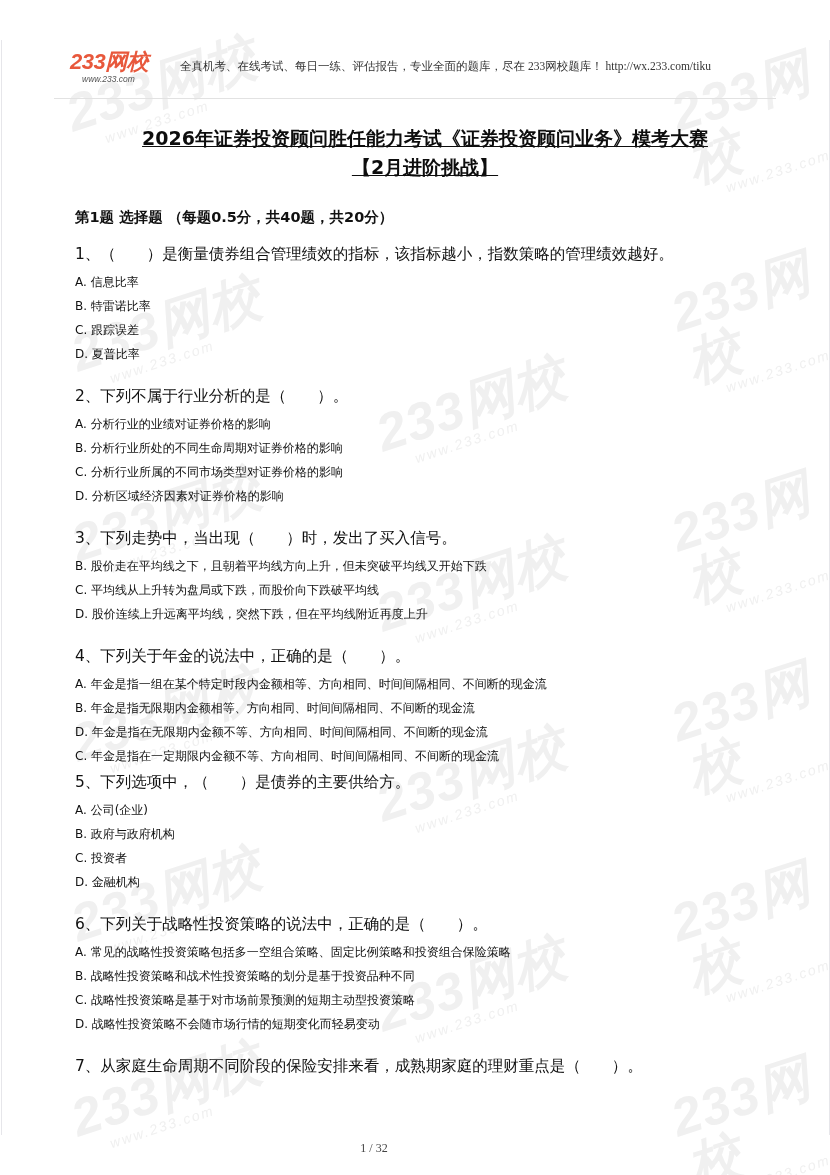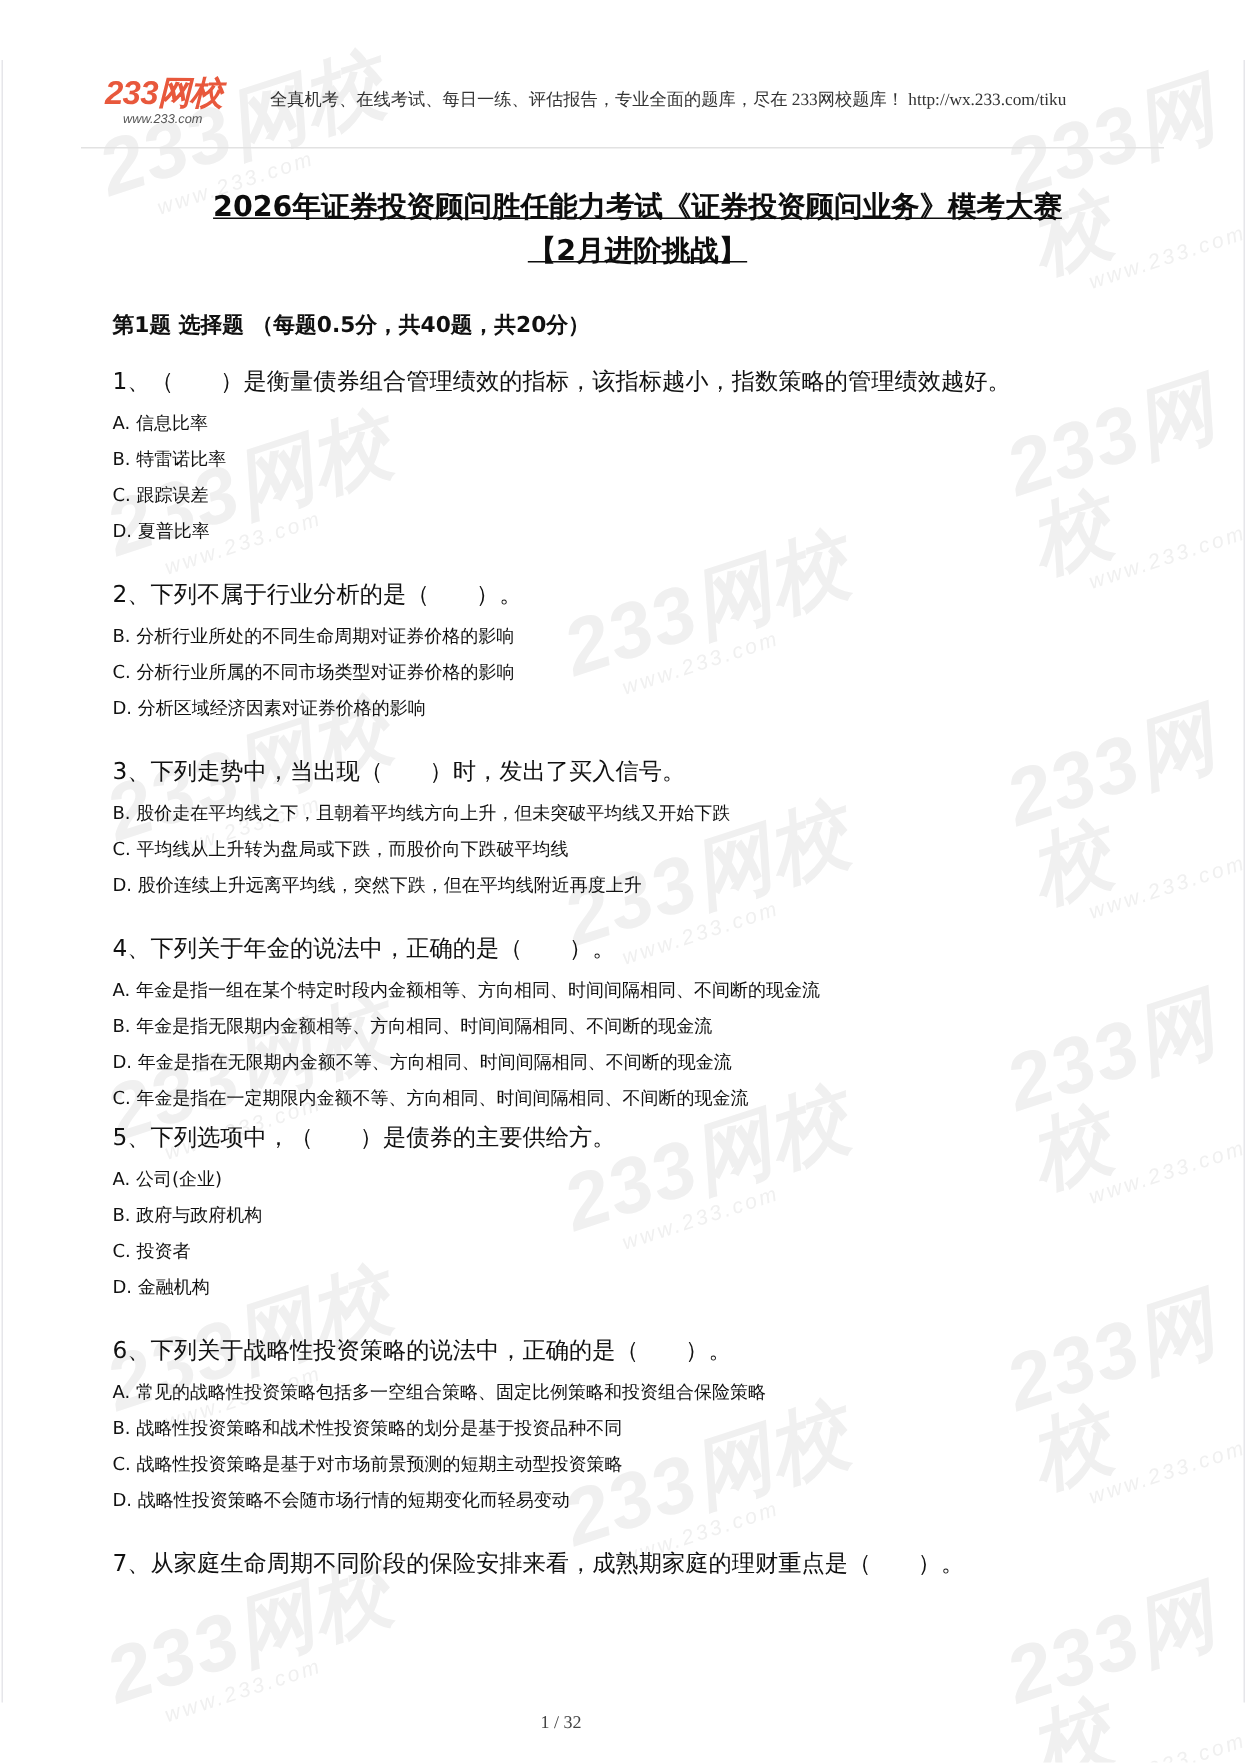--- a/index.html
+++ b/index.html
@@ -121,20 +121,21 @@
   <div class="question" style="margin-top:14px;">
     <div class="q-stem">1、（　　）是衡量债券组合管理绩效的指标，该指标越小，指数策略的管理绩效越好。</div>
     <div class="q-option">A. 信息比率</div>
     <div class="q-option">B. 特雷诺比率</div>
     <div class="q-option">C. 跟踪误差</div>
     <div class="q-option">D. 夏普比率</div>
   </div>
 
   <div class="question" style="margin-top:18px;">
     <div class="q-stem">2、下列不属于行业分析的是（　　）。</div>
+    <div class="q-option">A. 分析行业的业绩对证券价格的影响</div>
     <div class="q-option">B. 分析行业所处的不同生命周期对证券价格的影响</div>
     <div class="q-option">C. 分析行业所属的不同市场类型对证券价格的影响</div>
     <div class="q-option">D. 分析区域经济因素对证券价格的影响</div>
   </div>
 
   <div class="question" style="margin-top:18px;">
     <div class="q-stem">3、下列走势中，当出现（　　）时，发出了买入信号。</div>
     <div class="q-option">B. 股价走在平均线之下，且朝着平均线方向上升，但未突破平均线又开始下跌</div>
     <div class="q-option">C. 平均线从上升转为盘局或下跌，而股价向下跌破平均线</div>
     <div class="q-option">D. 股价连续上升远离平均线，突然下跌，但在平均线附近再度上升</div>

